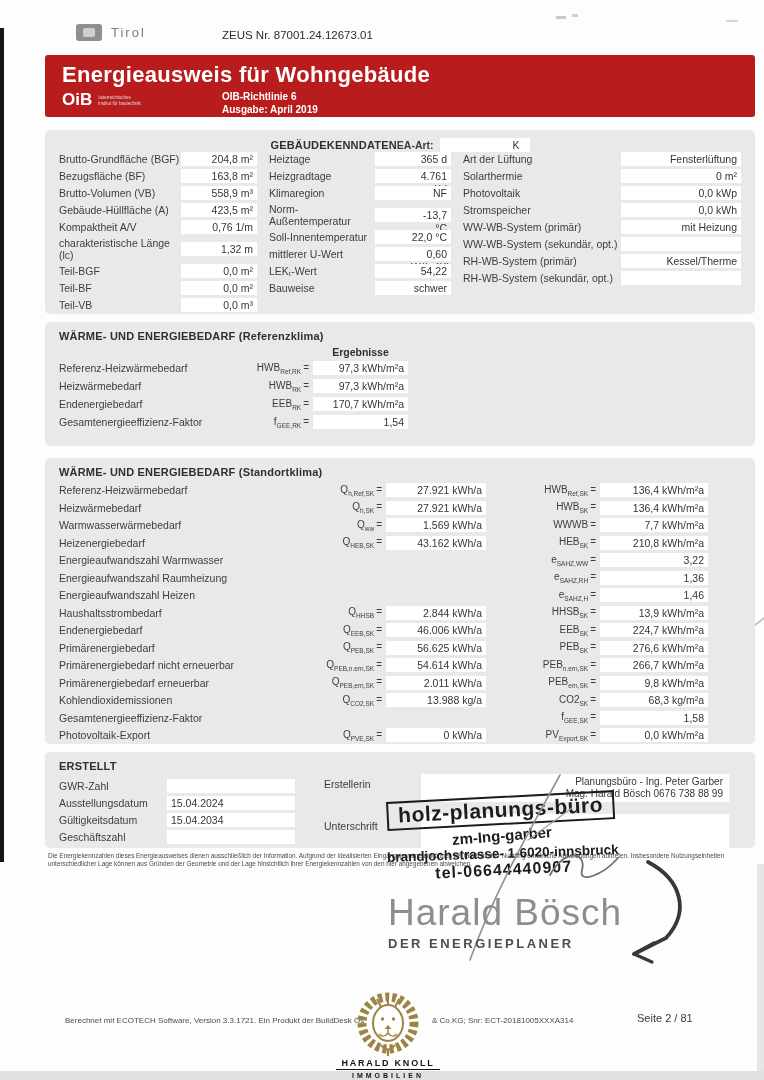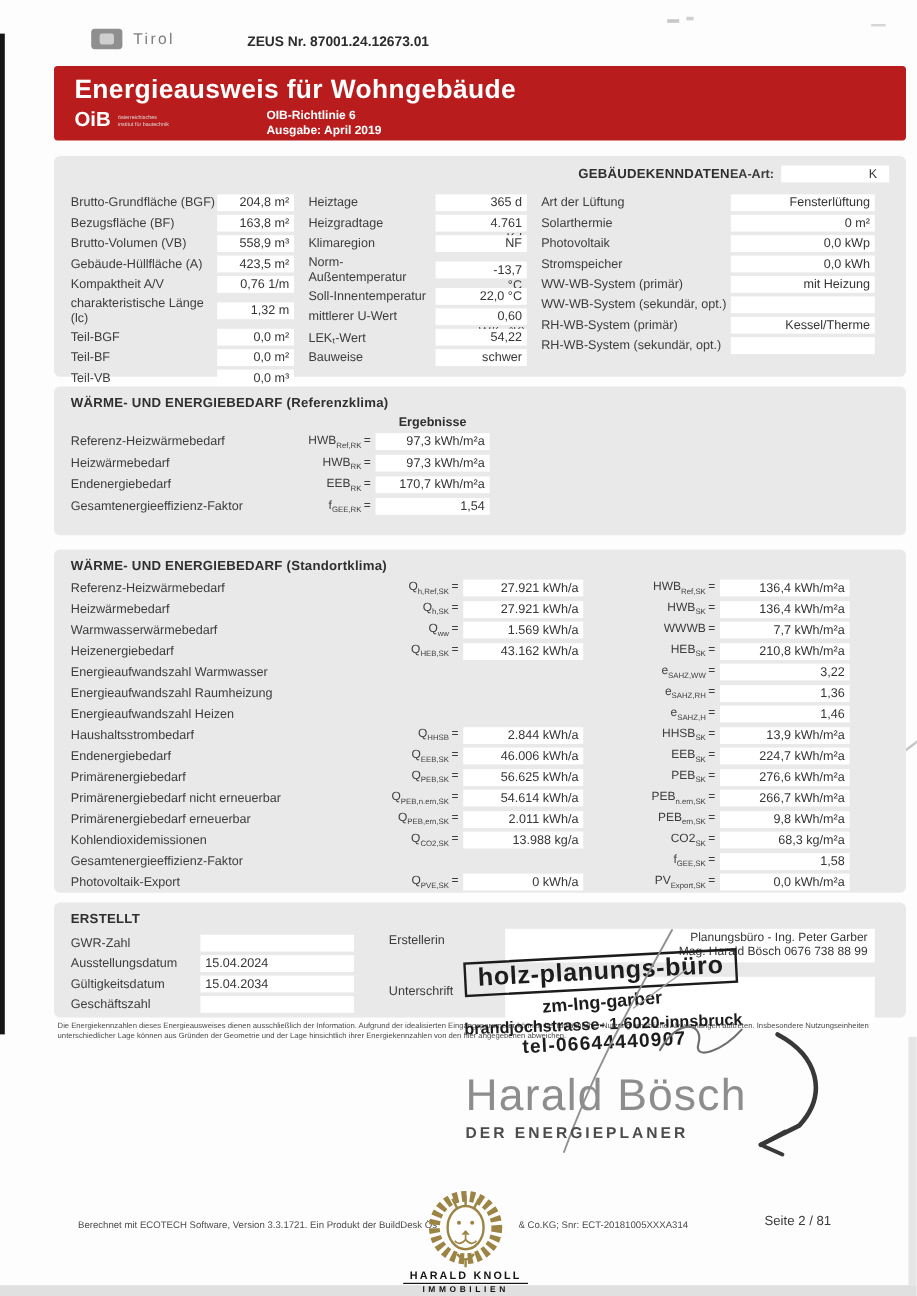--- a/index.html
+++ b/index.html
@@ -14,48 +14,48 @@
   .sm1 { left:556px; top:16px; width:10px; height:3px; opacity:.55; }
   .sm2 { left:572px; top:14px; width:6px;  height:3px; opacity:.45; }
   .sm3 { left:726px; top:20px; width:12px; height:2px; opacity:.4; }
   .pencil-1 { position:absolute; left:686px; top:676px; width:110px; height:2px; background:#c4c4c4; transform:rotate(-37deg); transform-origin:left center; }
 
   
   .tirol { position:absolute; left:76px; top:24px; display:flex; align-items:center; gap:9px; }
   .tirol-badge { width:26px; height:17px; background:#8f8f8f; border-radius:3px; position:relative; }
   .tirol-badge::after { content:""; position:absolute; left:7px; top:4px; width:12px; height:9px; background:#cfcfcf; border-radius:2px; }
   .tirol-text { font-size:13px; color:#7c7c7c; letter-spacing:2px; }
-  .zeus { position:absolute; left:206px; top:29px; font-size:11.5px; font-weight:bold; color:#2d2d2d; }
+  .zeus { position:absolute; left:222px; top:29px; font-size:11.5px; font-weight:normal; color:#2d2d2d; }
 
   
   .titlebar { position:absolute; left:45px; top:55px; width:710px; height:62px; background:#b91c1c; border-radius:3px; padding:7px 0 0 17px; }
   .main-title { font-size:22px; font-weight:bold; color:#fff; letter-spacing:.3px; }
   .oib { position:absolute; left:17px; top:37px; display:flex; gap:6px; }
   .oib-name { color:#fff; font-weight:bold; font-size:17px; line-height:16px; }
   .oib-sub { font-size:4.5px; color:#dedede; line-height:5.5px; margin-top:3px; }
   .rl { position:absolute; left:177px; top:35px; color:#fff; font-weight:bold; font-size:10px; line-height:13px; }
 
   
   .panel { position:absolute; left:45px; width:710px; background:#e9e9e9; border-radius:5px; padding:8px 14px; }
   .sec-title { font-weight:bold; font-size:11px; color:#2f2f2f; letter-spacing:.2px; }
   .lbl  { font-size:10.5px; color:#3d3d3d; }
   .vbox { background:#fff; display:inline-block; text-align:right; padding:1px 4px 0; font-size:10.5px; height:14px; line-height:12.5px; color:#353535; }
   .symcell { text-align:right; font-size:10px; color:#3d3d3d; white-space:nowrap; }
   .symcell sub { font-size:6.5px; }
   .eq { margin-left:2px; }
 
   
   .p1 { top:130px; height:184px; }
-  .p1-head { display:flex; justify-content:flex-end; align-items:center; margin-bottom:10px; }
+  .p1-head { display:flex; justify-content:center; align-items:center; margin-bottom:0; }
   .ea-wrap { display:flex; align-items:center; }
   .ea-label { font-weight:bold; font-size:10.5px; margin-right:6px; }
   .ea-box { width:90px; padding-right:10px; }
   .p1-cols { display:flex; gap:12px; }
   .kv { display:flex; align-items:center; margin-bottom:3px; }
-  .col1 .lbl { width:122px; } .col1 .vbox { width:64px; }
+  .col1 .lbl { width:122px; } .col1 .vbox { width:76px; }
   .col2 .lbl { width:106px; } .col2 .vbox { width:76px;padding-left:36px; }
   .col3 .lbl { width:158px; } .col3 .vbox { width:120px; }
 
   
   .p2 { top:322px; height:124px; }
   .erg-head { font-weight:bold; font-size:10.5px; width:95px; margin:4px 0 3px 254px; text-align:center; color:#2f2f2f; }
   .rk-row { display:flex; align-items:center; margin-bottom:4px; }
   .rk-lbl { width:150px; }
   .rk-sym { width:100px; }
   .rk-box { width:95px; margin-left:4px; }

